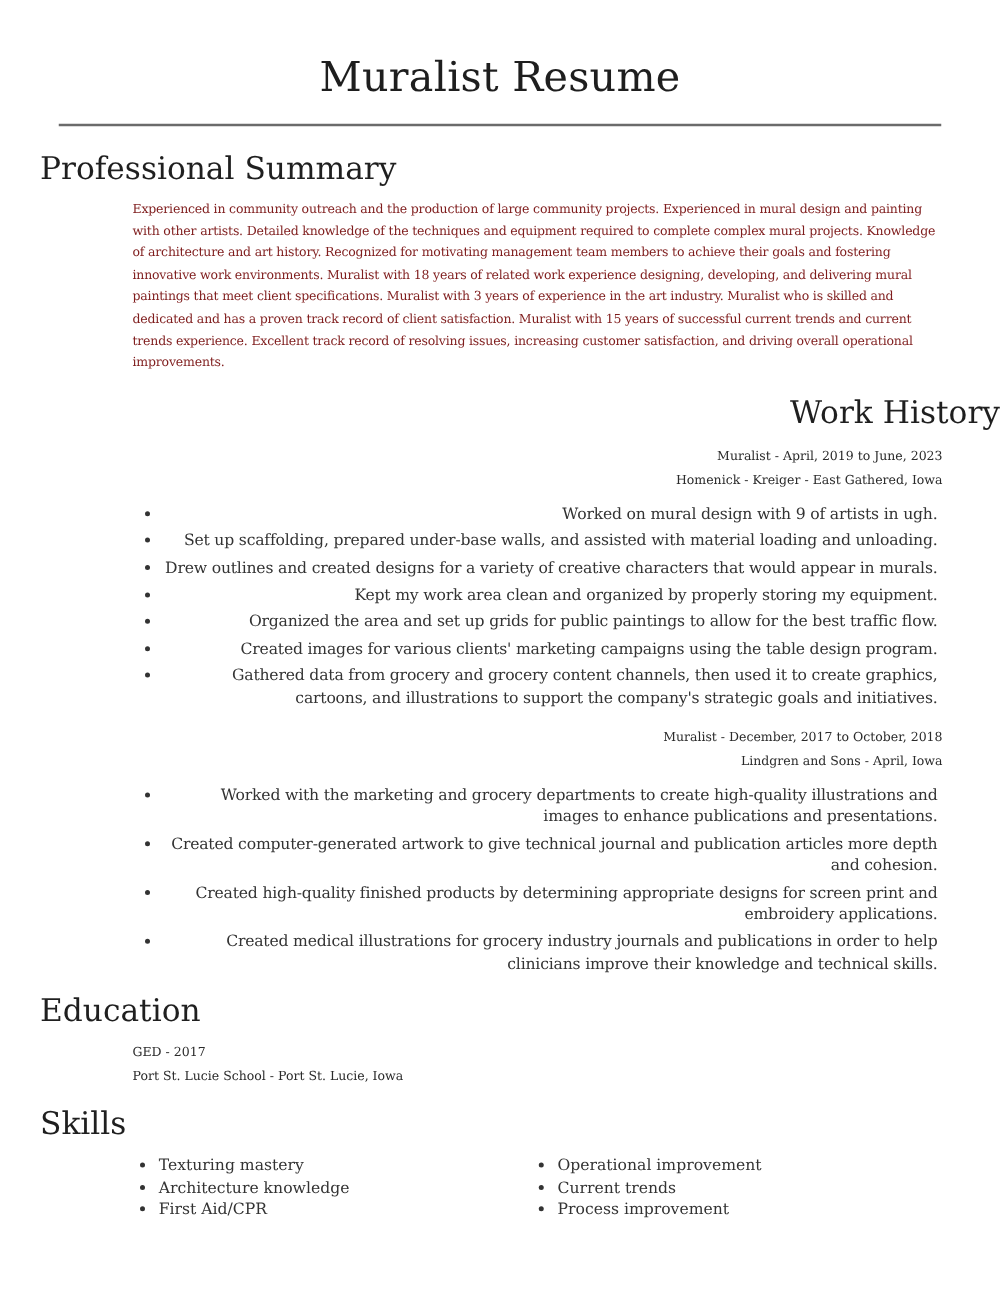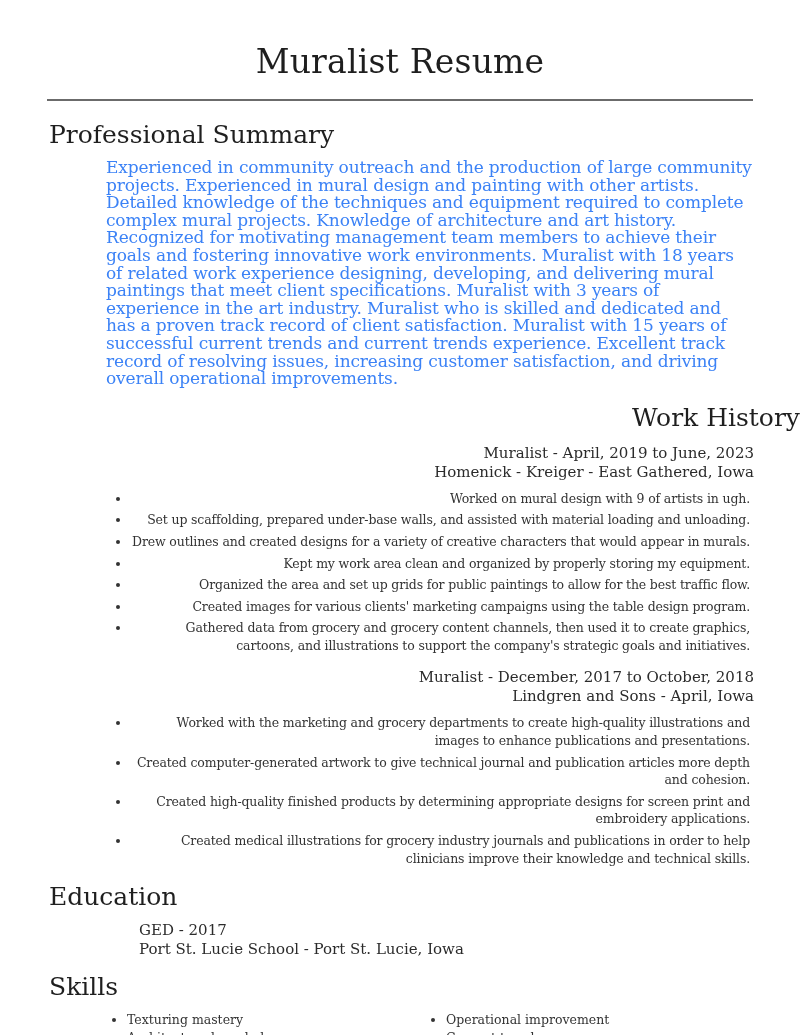--- a/index.html
+++ b/index.html
@@ -14,25 +14,25 @@
     font-size: 33px; font-weight: normal; color: #1e1e1e;
     margin: 0; line-height: 40px; letter-spacing: 0.2px;
   }
   .contact { margin-top: 14px; font-size: 13px; line-height: 19.5px; color: #333; }
   .divider {
     margin: 17px 47px 0 47px; height: 0; border: none;
     border-top: 2px solid #6b6b6b;
   }
   .section-title {
     font-size: 25px; font-weight: normal; color: #1f1f1f;
-    margin: 0 0 0 49px; line-height: 32px;
+    margin: 0 0 0 32px; line-height: 32px;
   }
   .indent { margin-left: 106px; margin-right: 46px; }
-  .summary-text { font-size: 17px; line-height: 17.6px; color: #3b82f6; margin: 8px 46px 0 106px; letter-spacing: -0.15px; }
-  .job-line { font-size: 15px; line-height: 19px; color: #2b2b2b; margin-left: 33px; }
+  .summary-text { font-size: 10px; line-height: 17.6px; color: #7f1d1d; margin: 8px 46px 0 106px; letter-spacing: -0.15px; }
+  .job-line { font-size: 10px; line-height: 19px; color: #2b2b2b; }
   ul.bullets {
     margin: 8px 46px 0 106px; padding: 0 0 0 21px;
     font-size: 12.5px; line-height: 17.6px; color: #333; letter-spacing: -0.15px;
   }
   ul.bullets li { margin: 4px; padding: 0; }
   .skills-grid { display: flex; margin: 8px 46px 0 106px; }
   .skills-grid ul { margin: 0; padding: 0 0 0 21px; width: 298px; font-size: 12.5px; line-height: 17.6px; color: #333; }
 </style>
 </head>
 <body>

